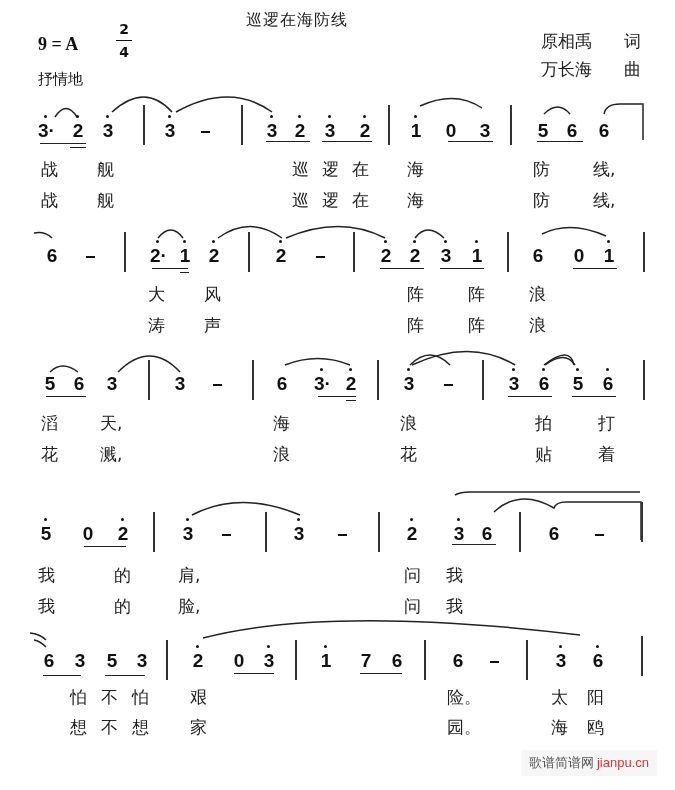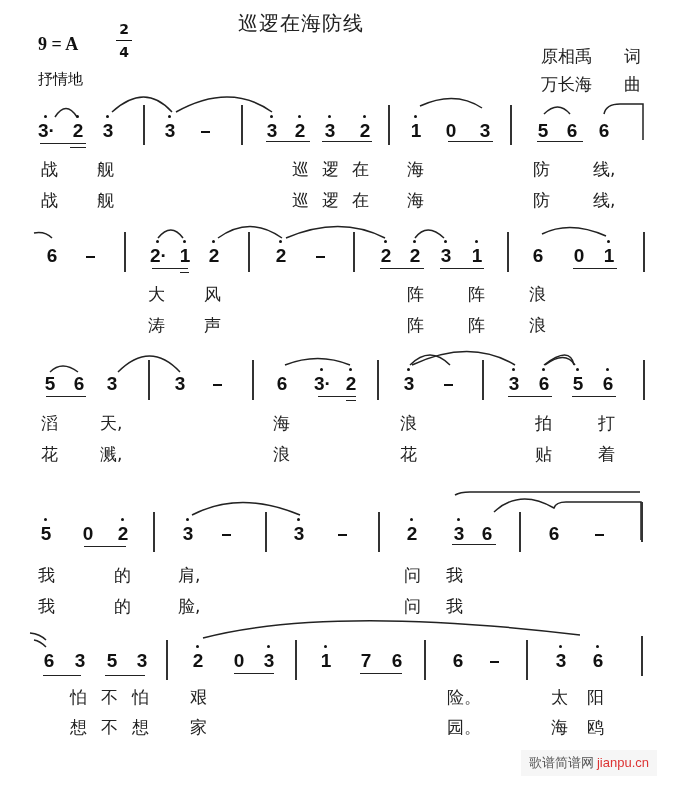--- a/index.html
+++ b/index.html
@@ -1,24 +1,24 @@
 <!DOCTYPE html>
 <html><head>
 <meta charset="utf-8">
 <style>
   html, body { margin:0; padding:0; background:#fff; }
   body { width:675px; height:790px; position:relative; overflow:hidden;
          font-family:"DejaVu Sans", sans-serif; color:#111; }
   .abs { position:absolute; }
-  .title { left:238px; top:10px; font-size:20px; font-family:"DejaVu Sans", sans-serif; color:#222; letter-spacing:1px; }
+  .title { left:246px; top:10px; font-size:16px; font-family:"DejaVu Sans", sans-serif; color:#222; letter-spacing:1px; }
   .key { left:38px; top:34px; font-size:18px; font-weight:bold; font-family:"Liberation Serif", serif; }
   .meter { left:116px; top:20px; width:16px; text-align:center; font-weight:bold; font-size:14px; line-height:18px; }
   .meter .bar { border-top:1.5px solid #111; margin:2px 0; }
   .tempo { left:38px; top:70px; font-size:15px; }
-  .credit { font-size:17px; color:#222;margin-top:15px; }
+  .credit { font-size:17px; color:#222; }
   .note { position:absolute; font-size:19px; font-weight:bold; font-family:"Liberation Sans", sans-serif; width:16px; text-align:center; line-height:20px; }
   .note .dot { position:absolute; left:6px; top:-6px; width:3px; height:3px; background:#111; border-radius:50%; }
   .dash { position:absolute; width:9px; height:2px; background:#111; }
   .bar-line { position:absolute; width:1.5px; background:#333; height:40px; }
   .ul { position:absolute; height:1.3px; background:#222; }
   .lyr { position:absolute; font-size:17px; font-family:"DejaVu Sans", sans-serif; color:#222; }
   svg.slurs { position:absolute; left:0; top:0; width:675px; height:790px; pointer-events:none; }
   .wm { right:18px; bottom:14px; font-size:13px; color:#555; padding:4px 8px; background:#f6f6f6; }
   .wm .site { color:#d33; margin-left:3px; font-family:"Liberation Sans", sans-serif; }
 </style>

